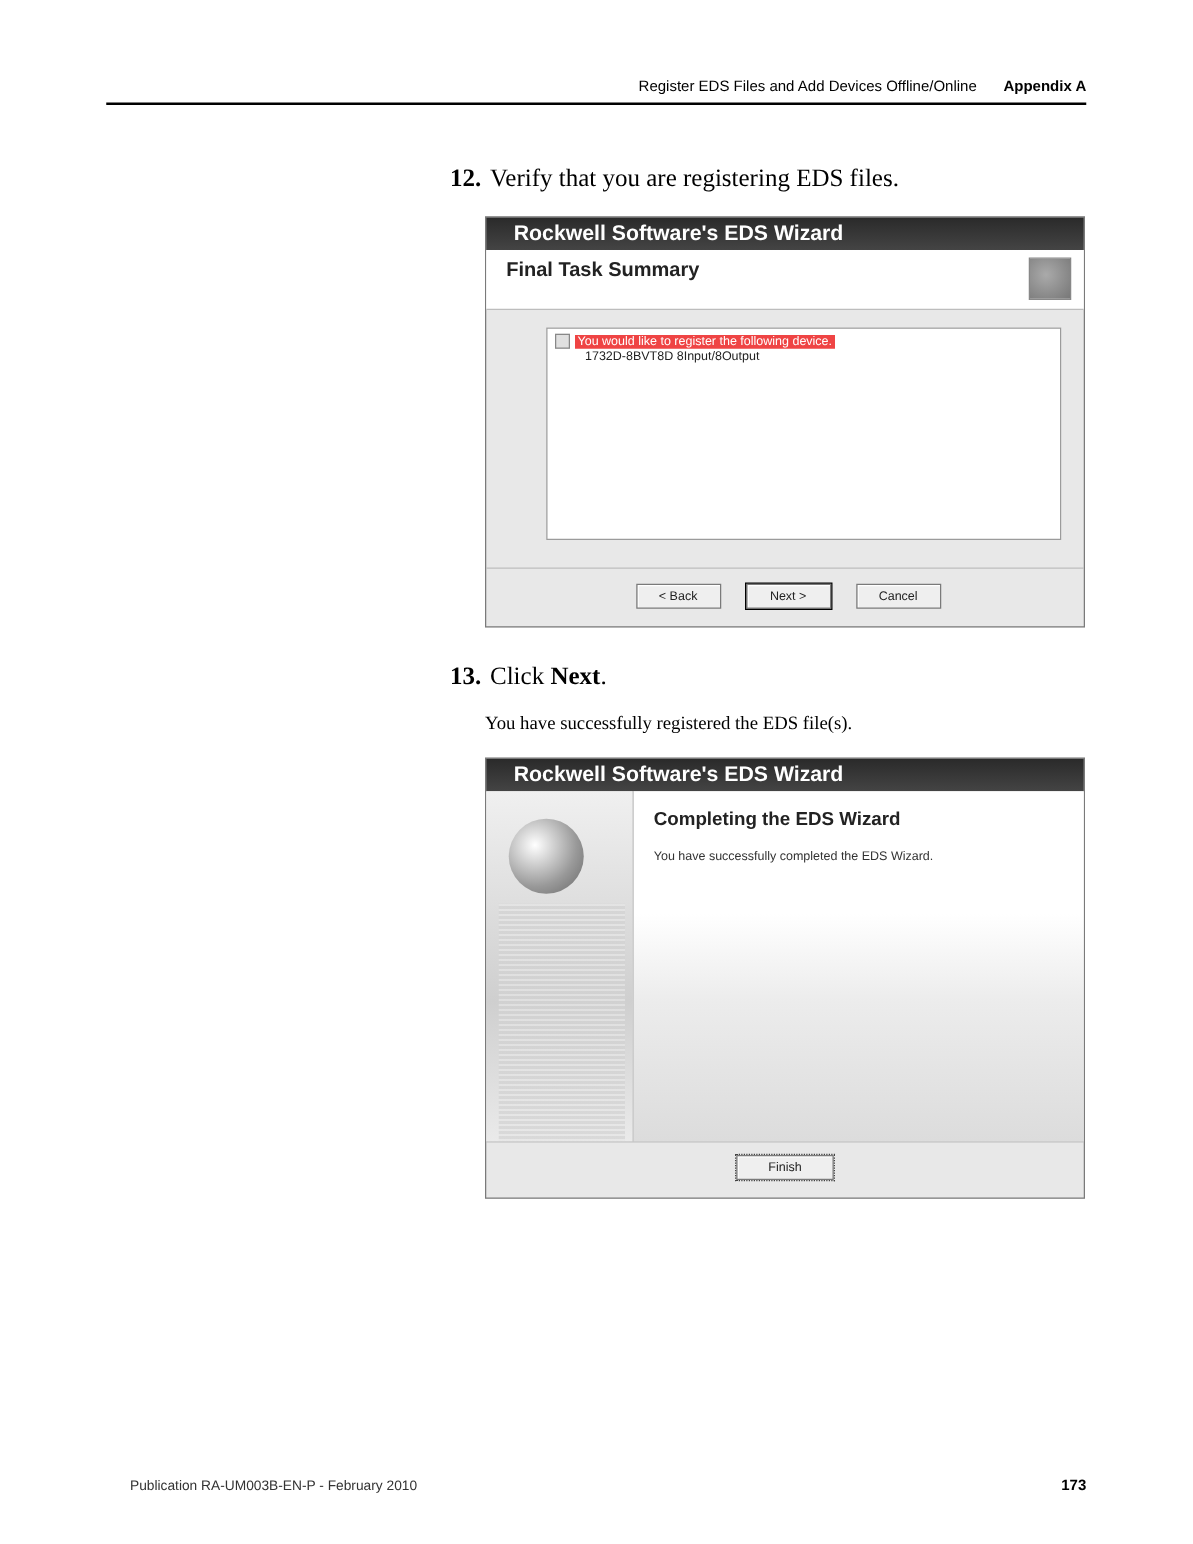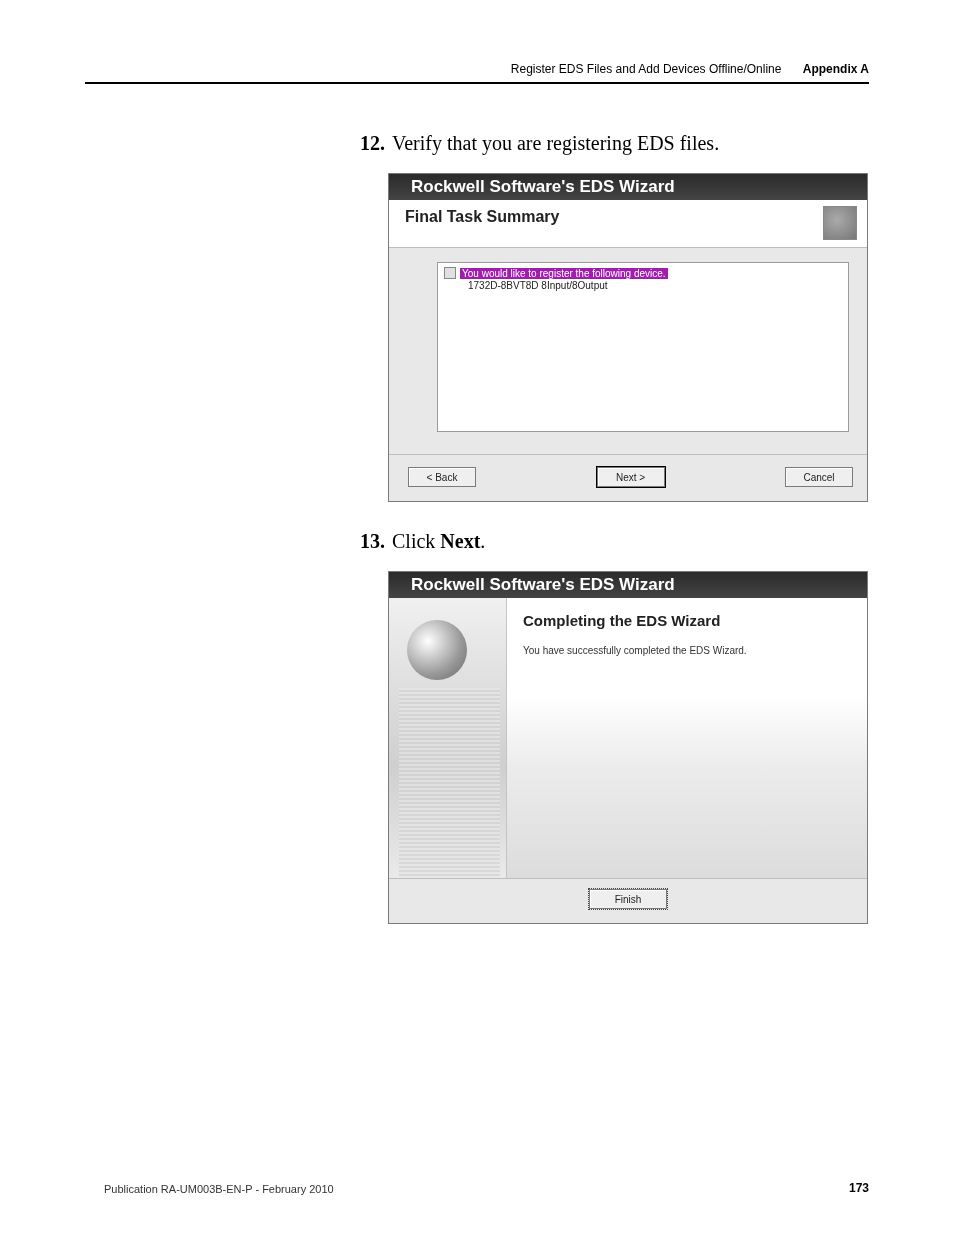--- a/index.html
+++ b/index.html
@@ -67,25 +67,25 @@
     background: #fff;
     border: 1px solid #9b9b9b;
     height: 170px;
     padding: 4px 6px;
     font-size: 10px;
   }
   .tree-row1 { display: flex; align-items: center; gap: 4px; }
   .tree-icon {
     width: 12px; height: 12px; background: #e0e0e0; border:1px solid #888; flex:none;
   }
-  .tree-sel { background: #a21caf; color: #fff; padding: 0 2px; }
+  .tree-sel { background: #ef4444; color: #fff; padding: 0 2px; }
   .tree-row2 { margin-left: 24px; margin-top: 1px; }
   .dlg-sep { height:1px; background:#bdbdbd; margin: 6px 0 0 0; }
   .dlg-btns {
-    display:flex; justify-content:space-between; gap:8px;
+    display:flex; justify-content:center; gap:20px;
     padding: 12px 14px 14px 19px;
   }
   .dlg-btn {
     min-width: 68px; height: 20px;
     background:#efefef; border:1px solid #7a7a7a;
     font-size: 10px; display:flex; align-items:center; justify-content:center;
     box-shadow: inset 1px 1px 0 #fff;
   }
   .dlg-btn.default { outline: 1px solid #000; }
 
@@ -167,20 +167,21 @@
         <div class="dlg-btn">&lt; Back</div>
         <div class="dlg-btn default">Next &gt;</div>
         <div class="dlg-btn">Cancel</div>
       </div>
     </div>
 
     <div class="step">
       <span class="step-num step-text">13.</span>
       <span class="step-text">Click </span><span class="step-text strong">Next</span><span class="step-text">.</span>
     </div>
+    <div class="body-text">You have successfully registered the EDS file(s).</div>
 
     <div class="dlg">
       <div class="dlg-title">Rockwell Software's EDS Wizard</div>
       <div class="dlg2-body">
         <div class="dlg2-left"></div>
         <div class="dlg2-right">
           <div class="big">Completing the EDS Wizard</div>
           <div class="sm">You have successfully completed the EDS Wizard.</div>
         </div>
       </div>

